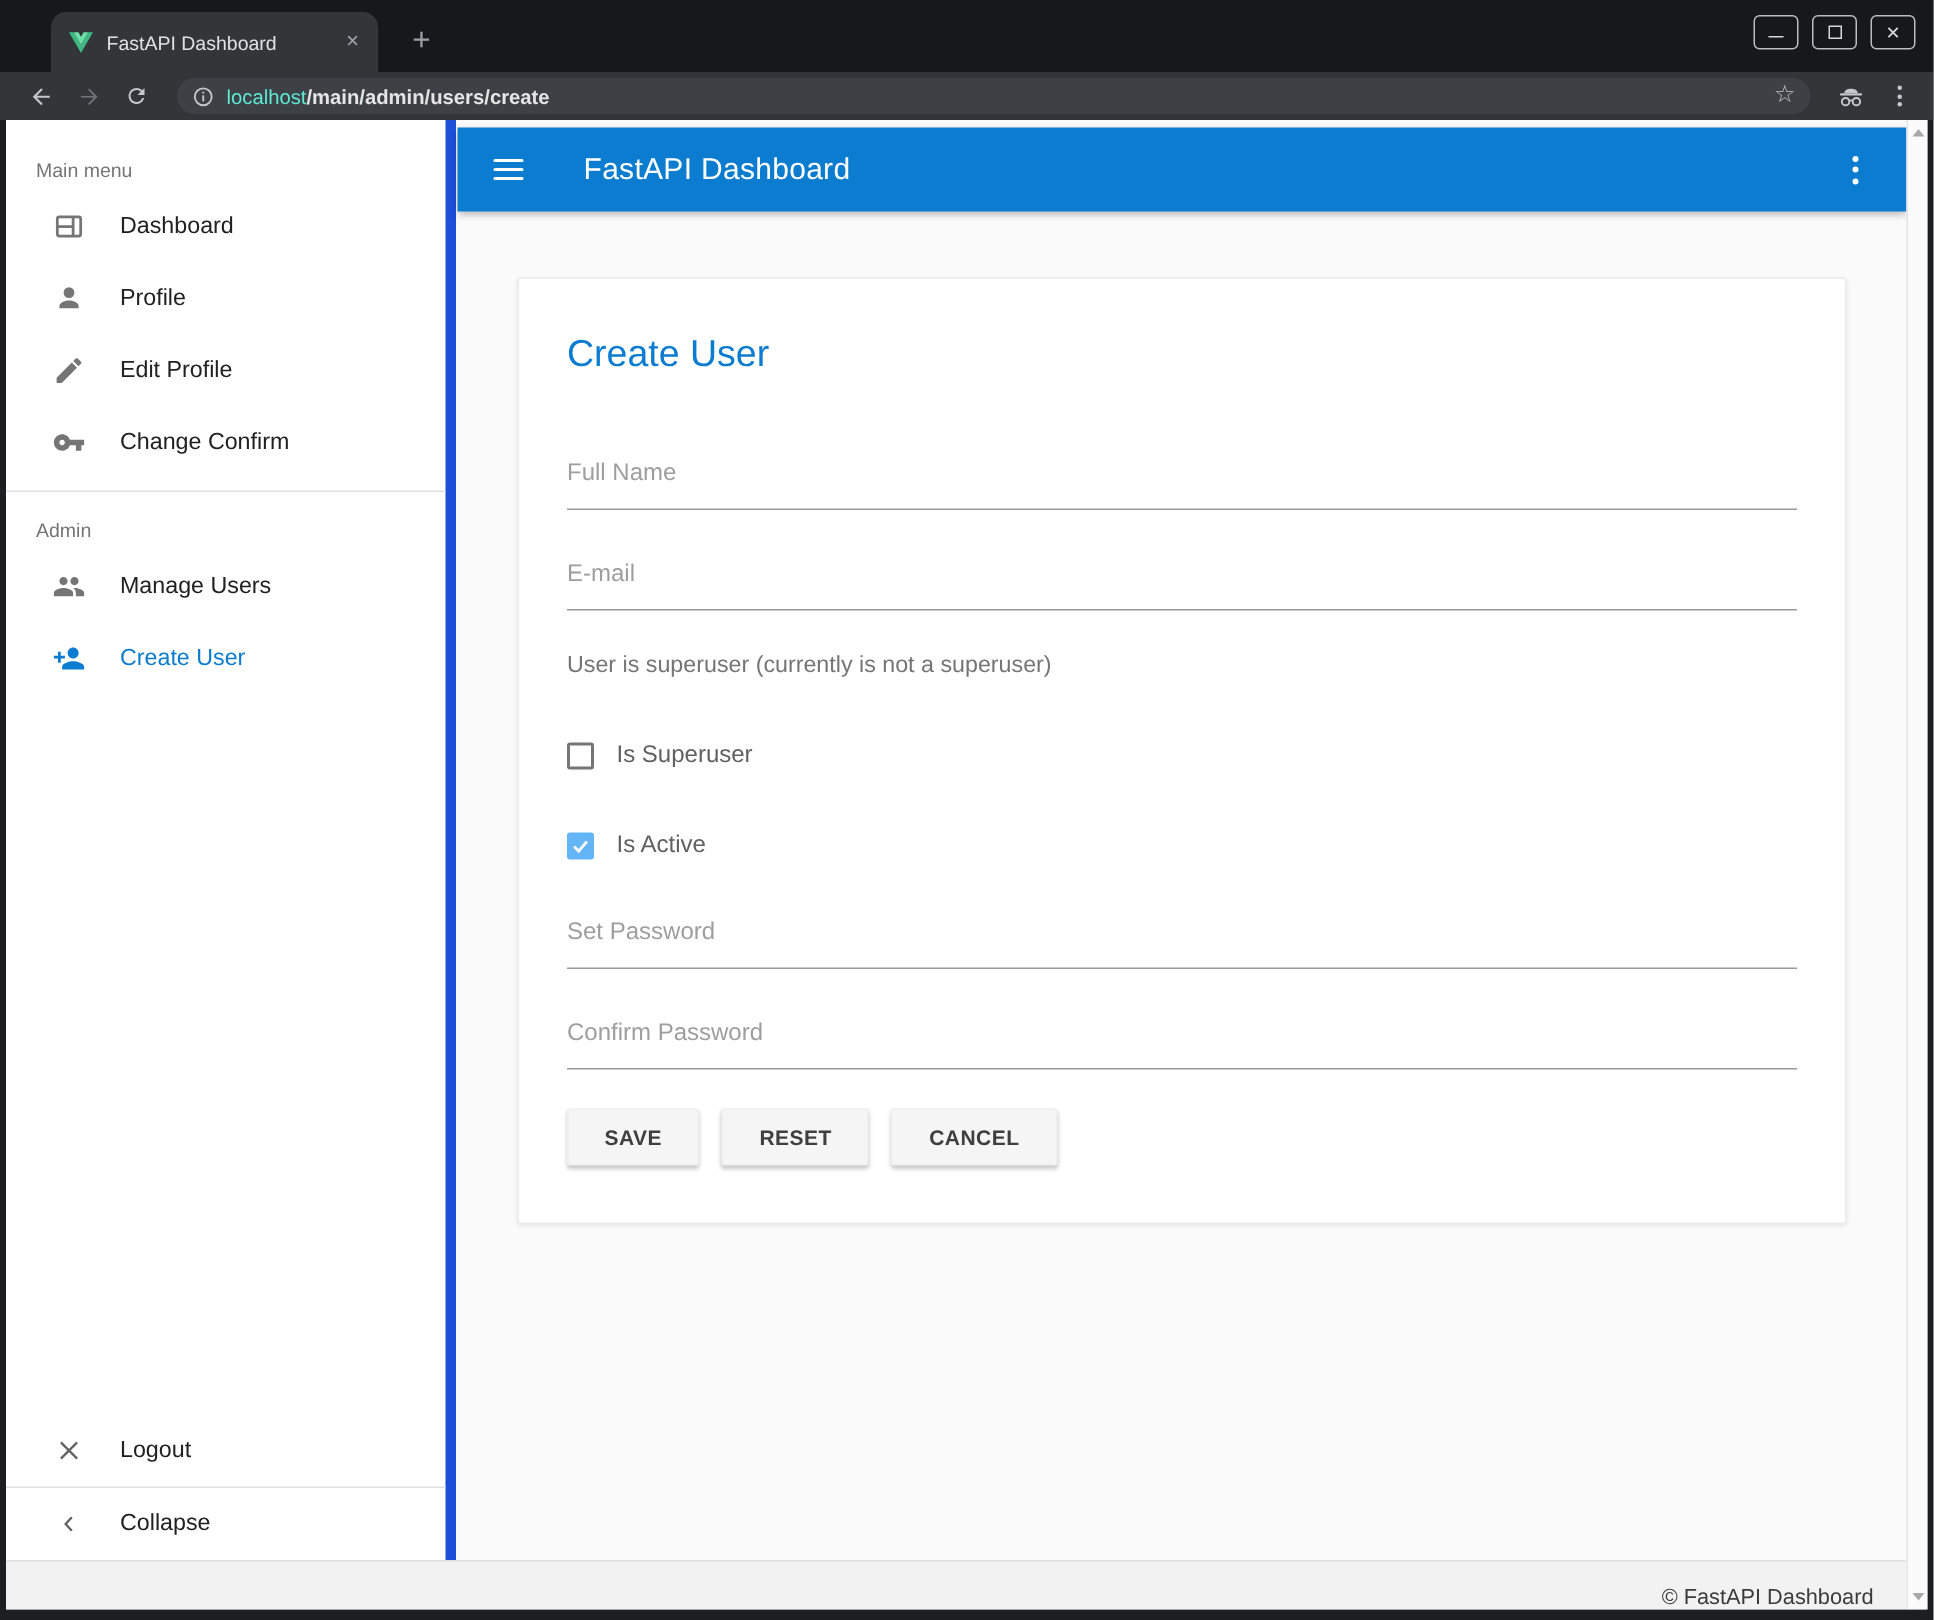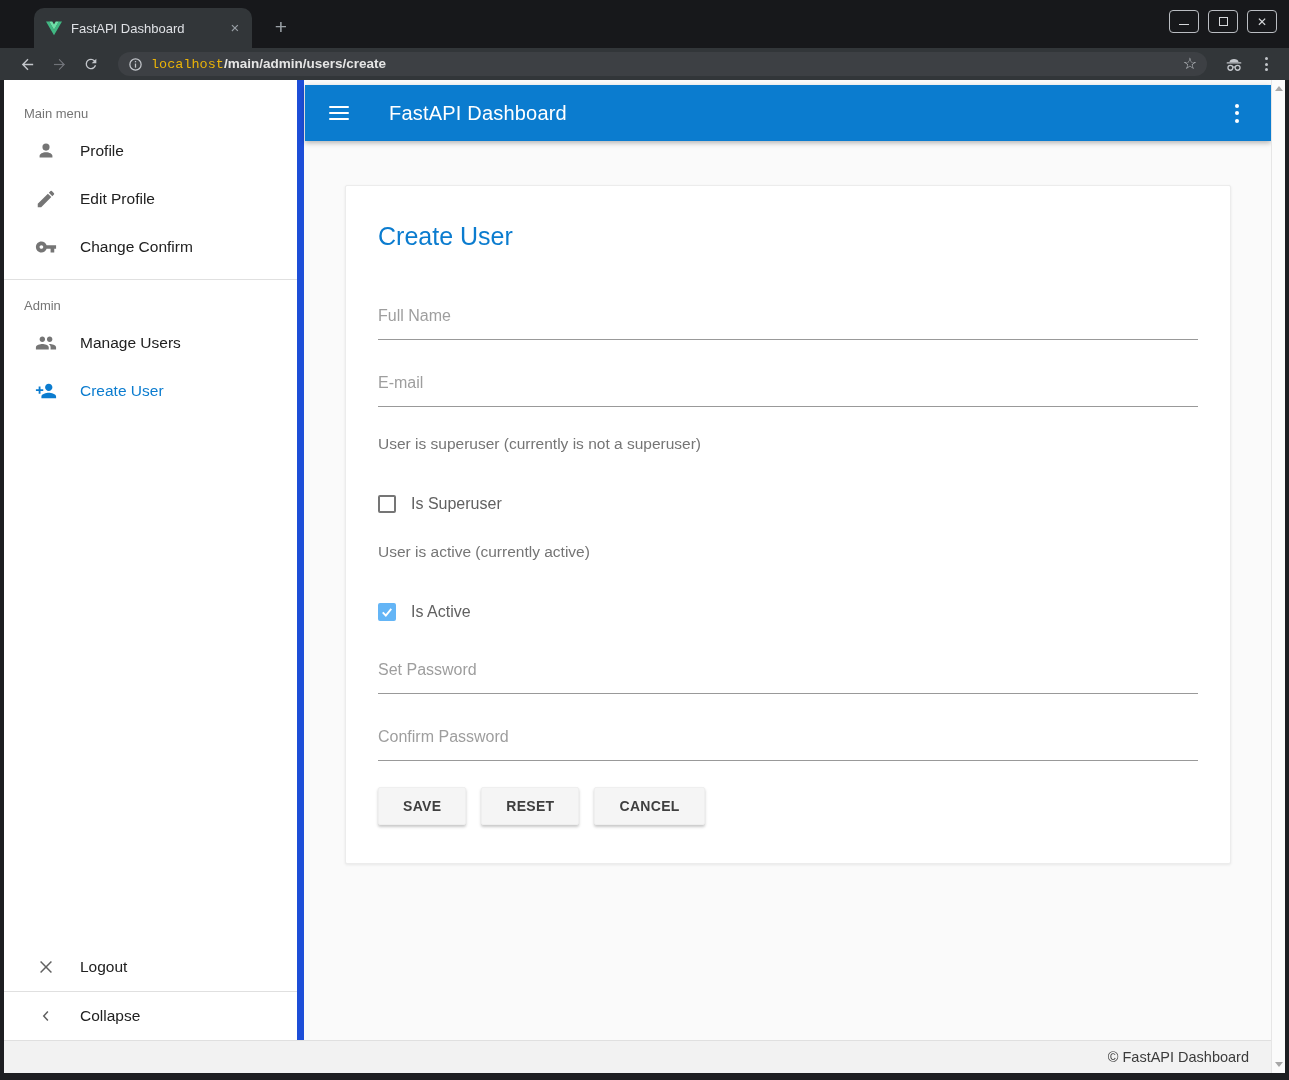--- a/index.html
+++ b/index.html
@@ -34,21 +34,21 @@
   .toolbar {
     height:32px; background:#323639; display:flex; align-items:center;
     padding:0 10px 0 14px; gap:6px;
   }
   .nav-btn { width:26px; height:26px; display:flex; align-items:center; justify-content:center; border-radius:50%; }
   .omnibox {
     flex:1; height:24px; background:#3d4044; border-radius:12px;
     display:flex; align-items:center; padding:0 10px 0 10px; margin:0 8px;
   }
   .url-text { font-size:13.5px; margin-left:8px; flex:1; white-space:nowrap; overflow:hidden; }
-  .url-host { color:#eab308;font-family:Liberation Mono, monospace; }
+  .url-host { color:#5eead4; }
   .url-path { color:#e5e5e5;font-weight:bold; }
   .star { color:#c3c6cb; font-size:16px; line-height:16px; }
   .kebab { display:flex; flex-direction:column; gap:2.5px; align-items:center; width:26px; }
   .kebab i { width:3px; height:3px; background:#c3c6cb; border-radius:50%; }
 
   
   .page {
     position:absolute; left:4px; right:4px; top:80px; bottom:7px;
     background:#fafafa; overflow:hidden;
   }
@@ -112,21 +112,21 @@
     background:#f5f5f5; border:1px solid #efefef; border-radius:2px;
     box-shadow:0 2px 3px rgba(0,0,0,0.22);
     font-family:"Liberation Sans", sans-serif;
     font-size:14px; font-weight:700; color:#3f3f3f; letter-spacing:.3px;
     padding:10px 24px; cursor:pointer; min-width:88px;
   }
 
   .footer {
     position:absolute; left:0; right:14px; bottom:0; height:33px;
     background:#f2f2f2; border-top:1px solid #e0e0e0;
-    display:flex; align-items:center; justify-content:flex-end;
+    display:flex; align-items:flex-end; justify-content:flex-end;
     padding-right:22px; font-size:14.5px; color:#3c3c3c;
   }
   .scrollbar {
     position:absolute; right:0; top:0; bottom:0; width:14px;
     background:#fbfbfb; border-left:1px solid #e6e6e6;
   }
   .sb-arrow { position:absolute; left:3px; width:0; height:0; border-left:4px solid transparent; border-right:4px solid transparent; }
   .sb-up { top:6px; border-bottom:5px solid #a8a8a8; }
   .sb-down { bottom:6px; border-top:5px solid #a8a8a8; }
 </style>
@@ -196,20 +196,32 @@
         <i></i>
       </span>
   </div>
 </div>
 
 <div class="page">
 
   <div class="sidebar">
     <div class="section-label">Main menu</div>
 
+    <div class="side-item">
+      <span class="s-icon">
+        <svg width="22" height="22" viewBox="0 0 24 24">
+            <g fill="none" stroke="#757575" stroke-width="2">
+              <rect x="3.5" y="5" width="17" height="14" rx="1.5"></rect>
+              <line x1="15" y1="5" x2="15" y2="19"></line>
+              <line x1="3.5" y1="12" x2="15" y2="12"></line>
+            </g>
+          </svg>
+      </span>
+      <span class="s-label">Dashboard</span>
+    </div>
 
     <div class="side-item">
       <span class="s-icon">
         <svg width="22" height="22" viewBox="0 0 24 24" fill="#757575">
             <circle cx="12" cy="7.7" r="3.9"></circle>
             <path d="M12 13.4c-3.9 0-7 1.8-7 4.1V19h14v-1.5c0-2.3-3.1-4.1-7-4.1z"></path>
           </svg>
       </span>
       <span class="s-label">Profile</span>
     </div>
@@ -305,21 +317,20 @@
 
       <div class="hint">User is superuser (currently is not a superuser)</div>
 
       <div class="checkbox-row">
         <span class="cbox" id="cb-superuser">
           
         </span>
         <span class="cbox-label">Is Superuser</span>
       </div>
 
-      <div class="hint" style="margin-top:30px;">User is active (currently active)</div>
 
       <div class="checkbox-row">
         <span class="cbox checked" id="cb-active">
           <svg width="14" height="14" viewBox="0 0 18 18">
               <polyline points="3.5,9.5 7.5,13.5 14.5,5" fill="none" stroke="#ffffff" stroke-width="2.4"></polyline>
             </svg>
         </span>
         <span class="cbox-label">Is Active</span>
       </div>
 

